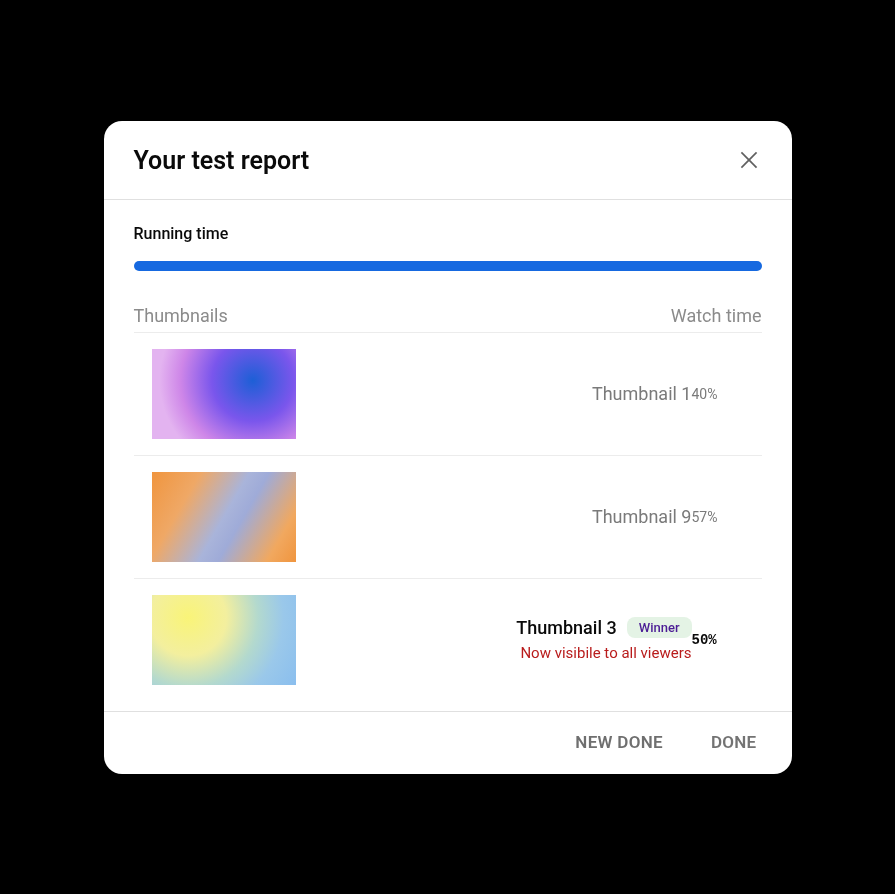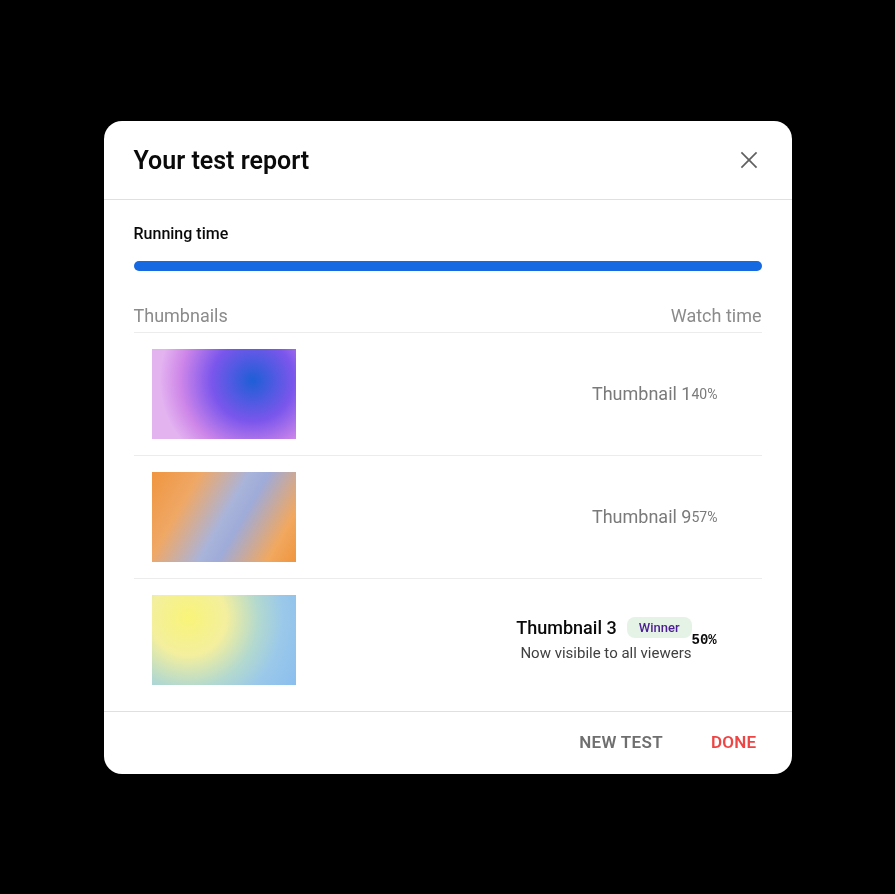--- a/index.html
+++ b/index.html
@@ -120,21 +120,21 @@
     .winner-badge {
       background: #e4f3e5;
       color: #4c1d95;
       font-size: 13px;
       font-weight: 500;
       padding: 3px 12px;
       border-radius: 8px;
     }
     .row-subtitle {
       font-size: 15px;
-      color: #404040;
+      color: #b91c1c;
       margin-top: 6px;
     }
     .row-value {
       font-size: 14px;
       color: #7a7a7a;
       text-align: left;
       padding-right: 2px;
       min-width: 70px;
     }
     .row-value.winner {
@@ -153,21 +153,21 @@
     .footer-btn {
       background: none;
       border: none;
       font-size: 17px;
       font-weight: 600;
       letter-spacing: 0.3px;
       cursor: pointer;
       font-family: inherit;
     }
     .btn-secondary { color: #6f6f6f; }
-    .btn-primary { color: #ef4444; }
+    .btn-primary { color: #737373; }
   </style>
 </head>
 <body>
 
 <div class="dialog">
 
   <div class="dialog-header">
     <div class="dialog-title">Your test report</div>
     <div class="close-icon">
       <svg viewBox="0 0 24 24" fill="none" stroke-width="1.6">
@@ -215,17 +215,17 @@
           <span class="winner-badge">Winner</span>
         </div>
         <div class="row-subtitle">Now visibile to all viewers</div>
       </div>
       <div class="row-value winner">50%</div>
     </div>
 
   </div>
 
   <div class="dialog-footer">
-    <button class="footer-btn btn-secondary">NEW TEST</button>
+    <button class="footer-btn btn-secondary">NEW DONE</button>
     <button class="footer-btn btn-primary">DONE</button>
   </div>
 
 </div>
 
 </body></html>

